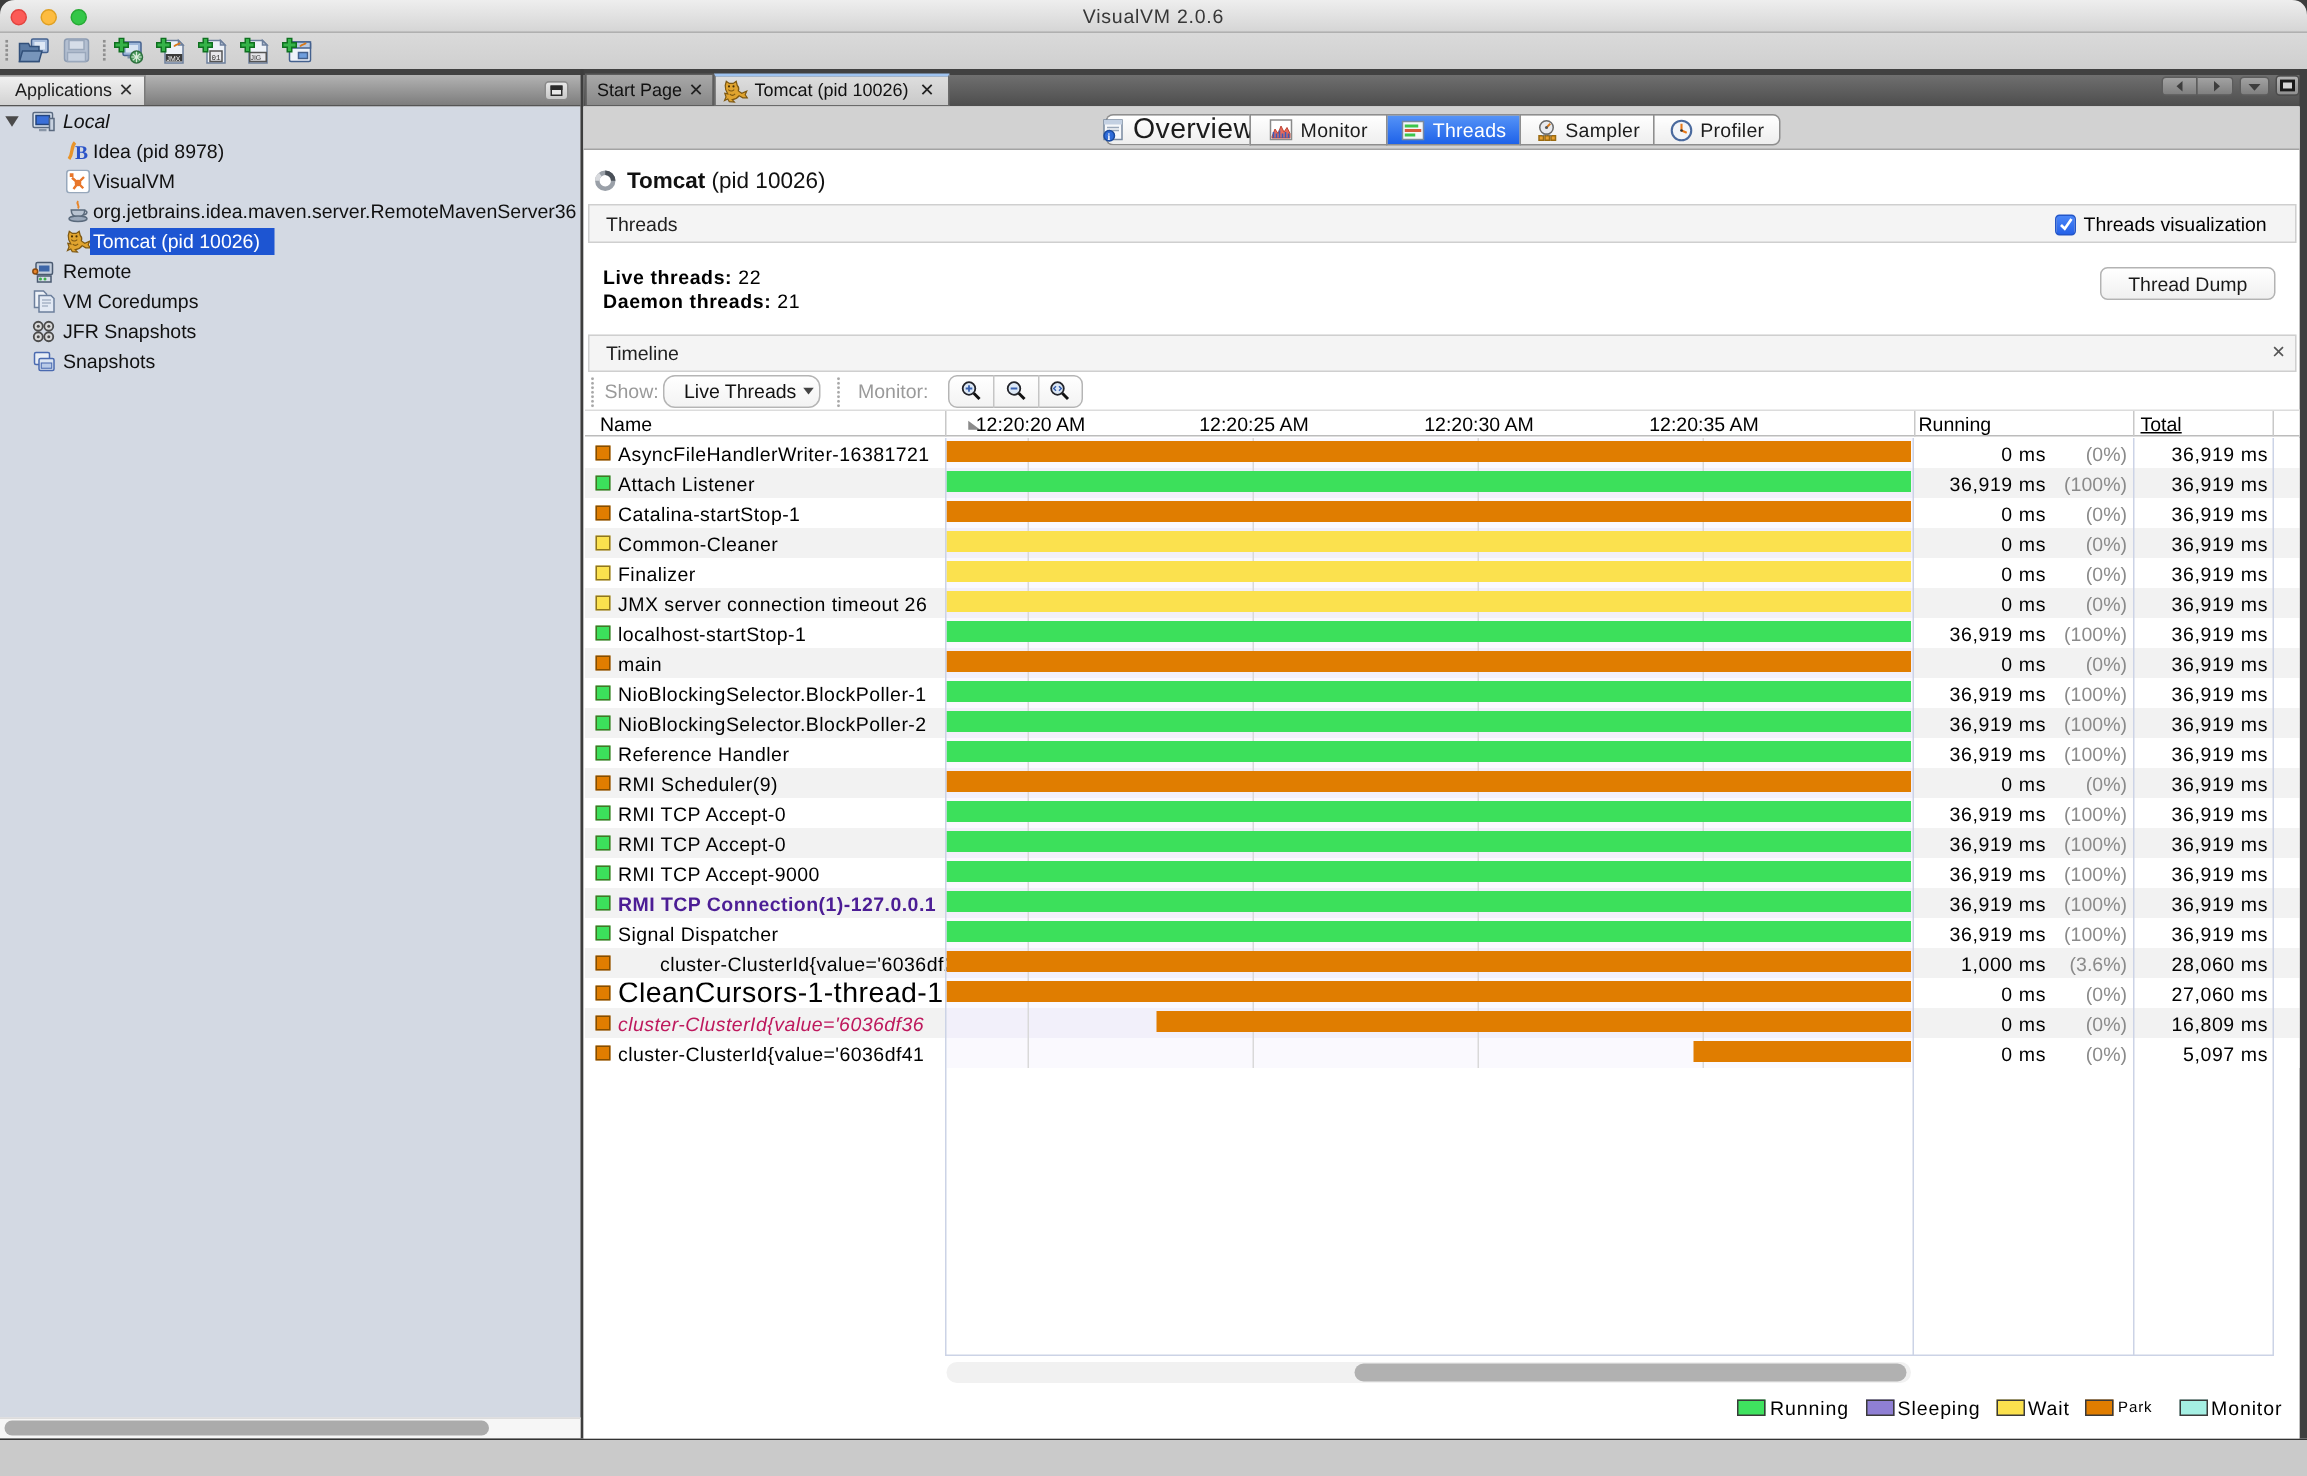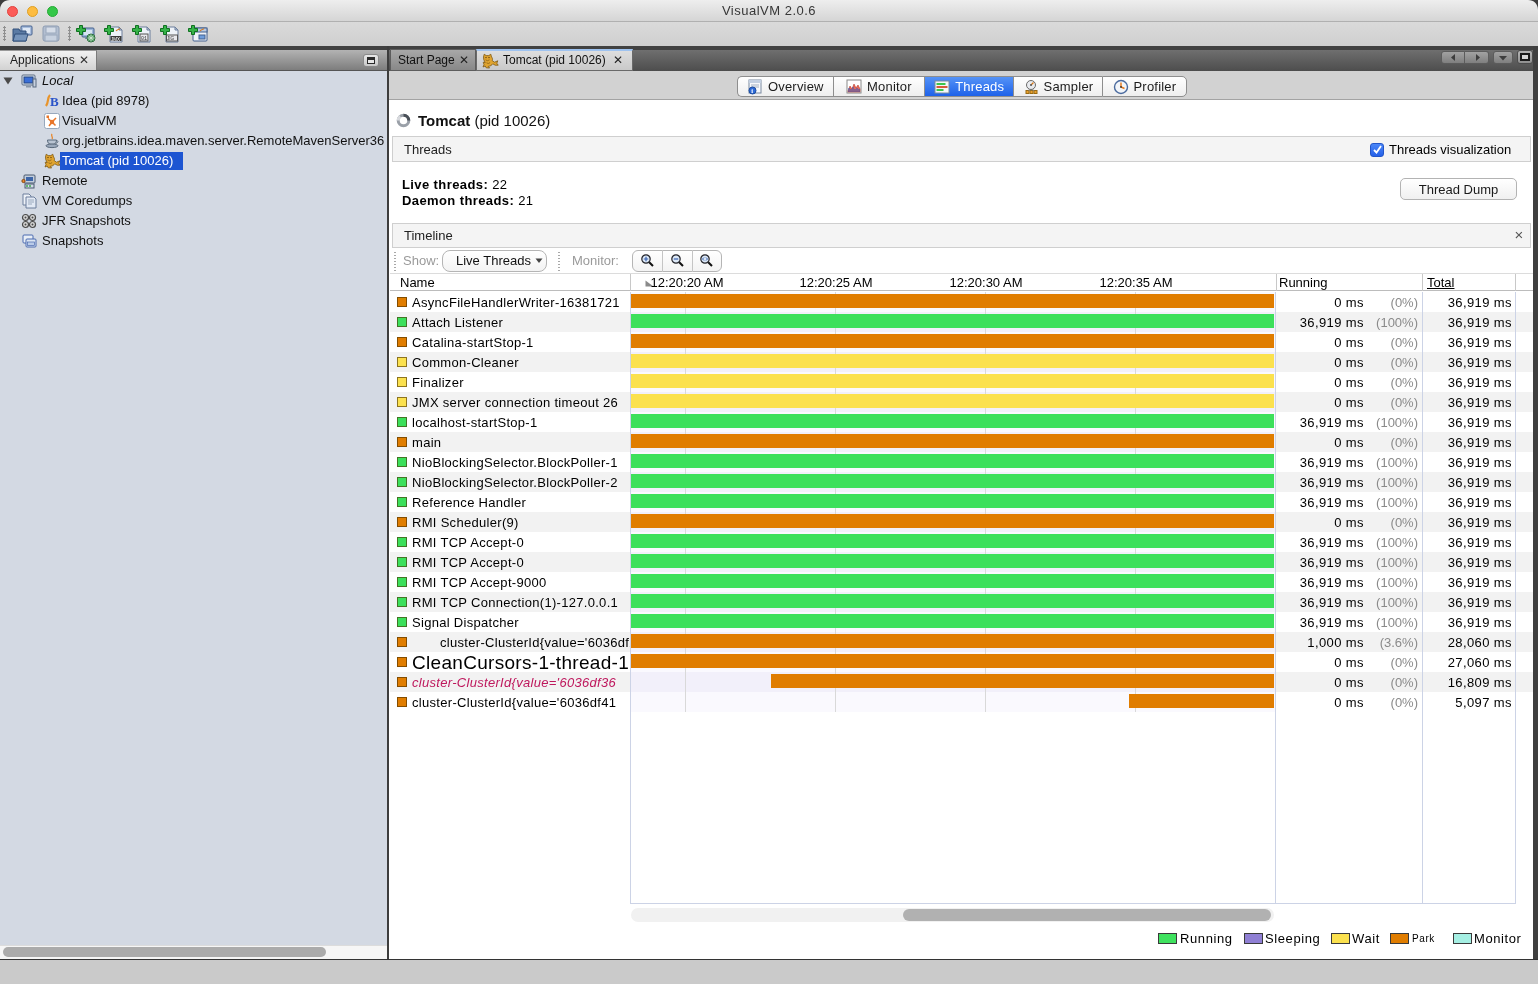--- a/index.html
+++ b/index.html
@@ -222,21 +222,21 @@
     <div style="display:flex;align-items:center;justify-content:center;height:100%;gap:5px;">
       <div style="width:16px;height:16px;">
         <svg width="16" height="16" viewBox="0 0 16 16">
           <rect x="2" y="1" width="12" height="13" fill="#f6f8fb" stroke="#7a8aa0"></rect>
           <rect x="2" y="1" width="12" height="3" fill="#c3d0e2"></rect>
           <path d="M4 6 h8 M4 8 h8 M4 10 h5" stroke="#9aa8ba" stroke-width="0.9"></path>
           <circle cx="5.5" cy="11.5" r="3.5" fill="#2e6bd8" stroke="#1a4a9e"></circle>
           <text x="4.3" y="14" font-size="6.5" font-weight="bold" fill="#fff" font-family="Liberation Serif">i</text>
         </svg>
       </div>
-      <div style="font-size:13px;letter-spacing:0.2px;color:#1c1c1c;">Overview</div>
+      <div style="font-size:19px;letter-spacing:0.2px;color:#1c1c1c;">Overview</div>
     </div>
   </div>
 <div class="abs" style="left:832.6px;top:76px;width:91.7px;height:21px;background:linear-gradient(#ffffff,#eeeeee);border:1px solid #8e8e8e;border-right:none;">
     <div style="display:flex;align-items:center;justify-content:center;height:100%;gap:5px;">
       <div style="width:16px;height:16px;">
         <svg width="16" height="16" viewBox="0 0 16 16">
           <rect x="1" y="1" width="14" height="13" fill="#fff" stroke="#8a8a8a"></rect>
           <path d="M2 12 L4 7 L6 10 L8 5 L10 9 L12 6 L14 10 L14 13 L2 13 Z" fill="#e86a5a" stroke="#b83a2a" stroke-width="0.6"></path>
           <path d="M3 13 v-4 M5 13 v-3 M7 13 v-5 M9 13 v-3 M11 13 v-4 M13 13 v-3" stroke="#3a5ab8" stroke-width="1.1"></path>
         </svg>
@@ -450,21 +450,21 @@
 <div class="abs" style="left:1276px;top:555px;width:88px;height:15px;font-size:13px;letter-spacing:0.4px;color:#000;line-height:15px;text-align:right;">36,919 ms</div>
 <div class="abs" style="left:1364px;top:555px;width:54px;height:15px;font-size:13px;color:#8a8a8a;line-height:15px;text-align:right;">(100%)</div>
 <div class="abs" style="left:1400px;top:555px;width:112px;height:15px;font-size:13px;letter-spacing:0.4px;color:#000;line-height:15px;text-align:right;">36,919 ms</div>
 <div class="abs" style="left:397px;top:577px;width:10px;height:10px;background:#3ce05b;border:1px solid rgba(70,45,0,0.6);"></div>
 <div class="abs" style="left:412px;top:575px;width:218px;height:15px;font-size:13px;letter-spacing:0.3px;color:#000;line-height:15px;white-space:nowrap;overflow:hidden;">RMI TCP Accept-9000</div>
 <div class="abs" style="left:631px;top:574px;width:643px;height:14px;background:#3ce05b;"></div>
 <div class="abs" style="left:1276px;top:575px;width:88px;height:15px;font-size:13px;letter-spacing:0.4px;color:#000;line-height:15px;text-align:right;">36,919 ms</div>
 <div class="abs" style="left:1364px;top:575px;width:54px;height:15px;font-size:13px;color:#8a8a8a;line-height:15px;text-align:right;">(100%)</div>
 <div class="abs" style="left:1400px;top:575px;width:112px;height:15px;font-size:13px;letter-spacing:0.4px;color:#000;line-height:15px;text-align:right;">36,919 ms</div>
 <div class="abs" style="left:397px;top:597px;width:10px;height:10px;background:#3ce05b;border:1px solid rgba(70,45,0,0.6);"></div>
-<div class="abs" style="left:412px;top:595px;width:218px;height:15px;font-size:13px;letter-spacing:0.3px;color:#000000;line-height:15px;white-space:nowrap;overflow:hidden;">RMI TCP Connection(1)-127.0.0.1</div>
+<div class="abs" style="left:412px;top:595px;width:218px;height:15px;font-size:13px;letter-spacing:0.3px;color:#4c1d95;line-height:15px;white-space:nowrap;overflow:hidden;font-weight:bold;">RMI TCP Connection(1)-127.0.0.1</div>
 <div class="abs" style="left:631px;top:594px;width:643px;height:14px;background:#3ce05b;"></div>
 <div class="abs" style="left:1276px;top:595px;width:88px;height:15px;font-size:13px;letter-spacing:0.4px;color:#000;line-height:15px;text-align:right;">36,919 ms</div>
 <div class="abs" style="left:1364px;top:595px;width:54px;height:15px;font-size:13px;color:#8a8a8a;line-height:15px;text-align:right;">(100%)</div>
 <div class="abs" style="left:1400px;top:595px;width:112px;height:15px;font-size:13px;letter-spacing:0.4px;color:#000;line-height:15px;text-align:right;">36,919 ms</div>
 <div class="abs" style="left:397px;top:617px;width:10px;height:10px;background:#3ce05b;border:1px solid rgba(70,45,0,0.6);"></div>
 <div class="abs" style="left:412px;top:615px;width:218px;height:15px;font-size:13px;letter-spacing:0.3px;color:#000;line-height:15px;white-space:nowrap;overflow:hidden;">Signal Dispatcher</div>
 <div class="abs" style="left:631px;top:614px;width:643px;height:14px;background:#3ce05b;"></div>
 <div class="abs" style="left:1276px;top:615px;width:88px;height:15px;font-size:13px;letter-spacing:0.4px;color:#000;line-height:15px;text-align:right;">36,919 ms</div>
 <div class="abs" style="left:1364px;top:615px;width:54px;height:15px;font-size:13px;color:#8a8a8a;line-height:15px;text-align:right;">(100%)</div>
 <div class="abs" style="left:1400px;top:615px;width:112px;height:15px;font-size:13px;letter-spacing:0.4px;color:#000;line-height:15px;text-align:right;">36,919 ms</div>

